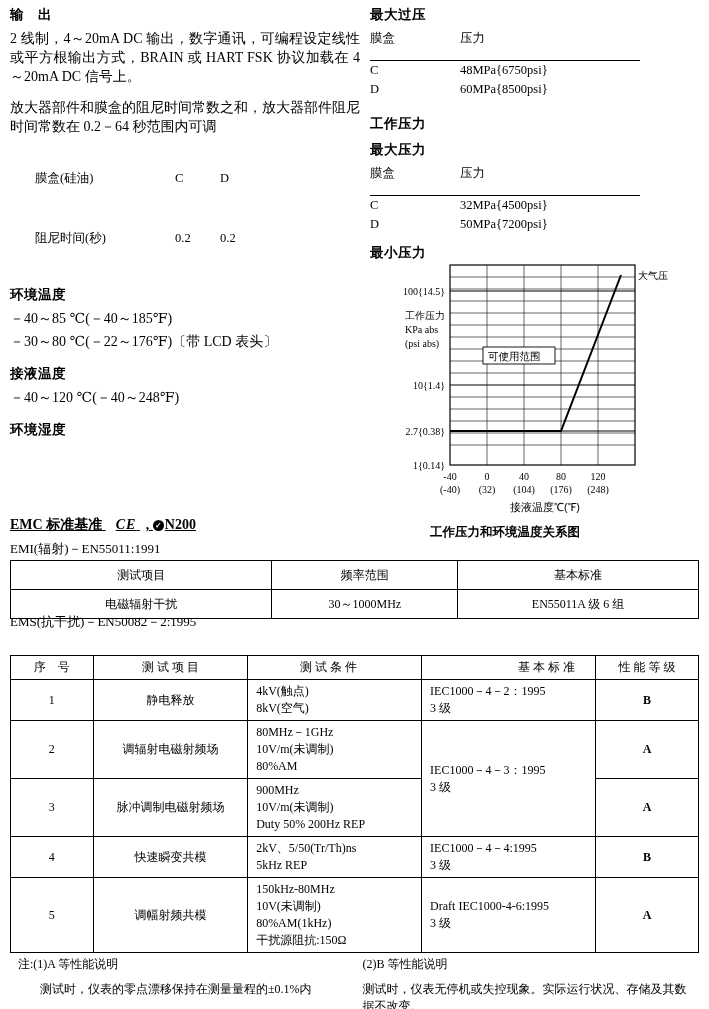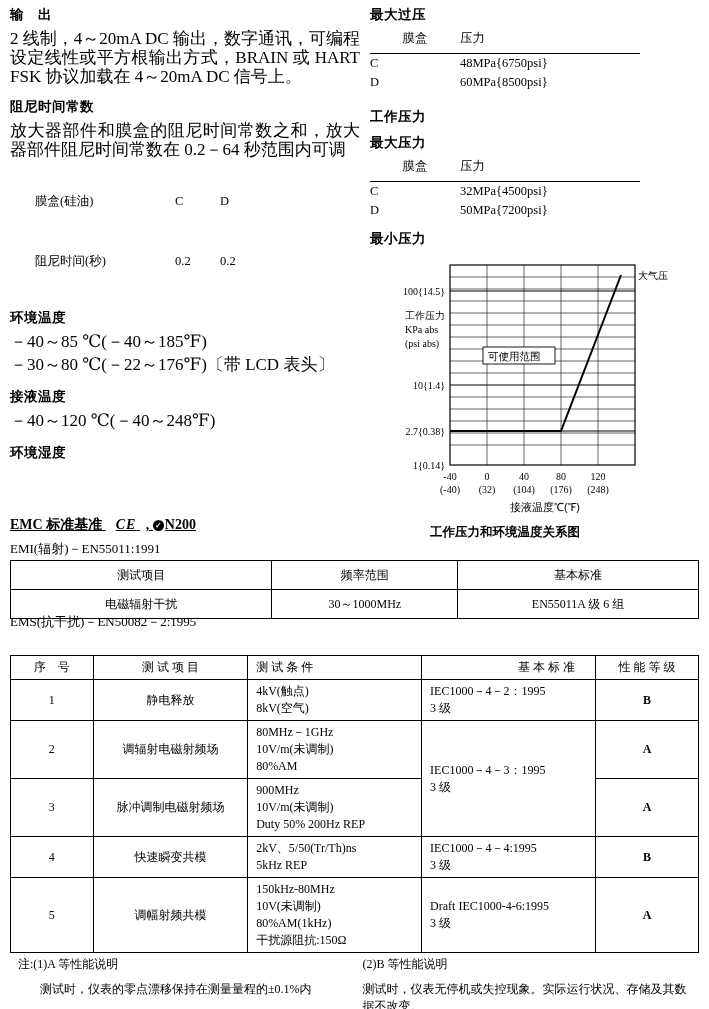--- a/index.html
+++ b/index.html
@@ -34,21 +34,21 @@
     top: 6px;
     width: 330px;
   }
   .sec-title {
     font-weight: bold;
     font-size: 13.5px;
     margin: 0 0 5px 0;
     letter-spacing: 0.5px;
   }
   .body-text {
-    font-size: 17px;
+    font-size: 14px;
     line-height: 19px;
     margin: 0 0 12px 0;
     text-align: justify;
   }
   .block {
     margin-bottom: 12px;
   }
   .tight {
     margin-bottom: 4px;
   }
@@ -75,22 +75,21 @@
     margin: 2px 0 10px 0;
     font-size: 12.5px;
     line-height: 19px;
   }
   .p-head {
     display: flex;
   }
   .p-head .h1 {
     width: 90px;
     border-bottom: 1px solid #000;
-    padding-bottom: 5px;
-    text-align: center;
+    padding-bottom: 12px;
   }
   .p-head .h2 {
     width: 180px;
     border-bottom: 1px solid #000;
     padding-bottom: 1px;
   }
   .p-row {
     display: flex;
   }
   .p-row .c1 { width: 90px; }
@@ -208,21 +207,20 @@
 <div class="page">
 
   <div class="col-left">
 
     <div class="block">
       <div class="sec-title">输　出</div>
       <div class="body-text">2 线制，4～20mA DC 输出，数字通讯，可编程设定线性或平方根输出方式，BRAIN 或 HART FSK 协议加载在 4～20mA DC 信号上。</div>
     </div>
 
     <div class="block">
-      <div class="sec-title">阻尼时间常数</div>
       <div class="body-text">放大器部件和膜盒的阻尼时间常数之和，放大器部件阻尼时间常数在 0.2－64 秒范围内可调</div>
       <div class="damp-row">
         <span class="damp-label">膜盒(硅油)</span><span class="damp-c">C</span><span class="damp-d">D</span>
       </div>
       <div class="damp-row">
         <span class="damp-label">阻尼时间(秒)</span><span class="damp-c">0.2</span><span class="damp-d">0.2</span>
       </div>
     </div>
 
     <div class="block" style="margin-top:18px;">
@@ -381,21 +379,21 @@
   </div>
 
   <div class="ems-line">EMS(抗干扰)－EN50082－2:1995</div>
 
   <div class="ems-table">
     <table class="grid">
       <tbody>
           <tr>
         <td class="idx">序　号</td>
         <td class="item">测 试 项 目</td>
-        <td class="cond" style="">测 试 条 件</td>
+        <td class="cond" style="text-align:center;">测 试 条 件</td>
         <td class="std" style="text-align:right;">基 本 标 准</td>
         <td class="grade" style="font-weight:normal;">性 能 等 级</td>
       </tr>
       <tr>
         <td class="idx">1</td>
         <td class="item">静电释放</td>
         <td class="cond" style="white-space:pre-line;">4kV(触点)
 8kV(空气)</td>
         <td class="std" style="white-space:pre-line;">IEC1000－4－2：1995
 3 级</td>

